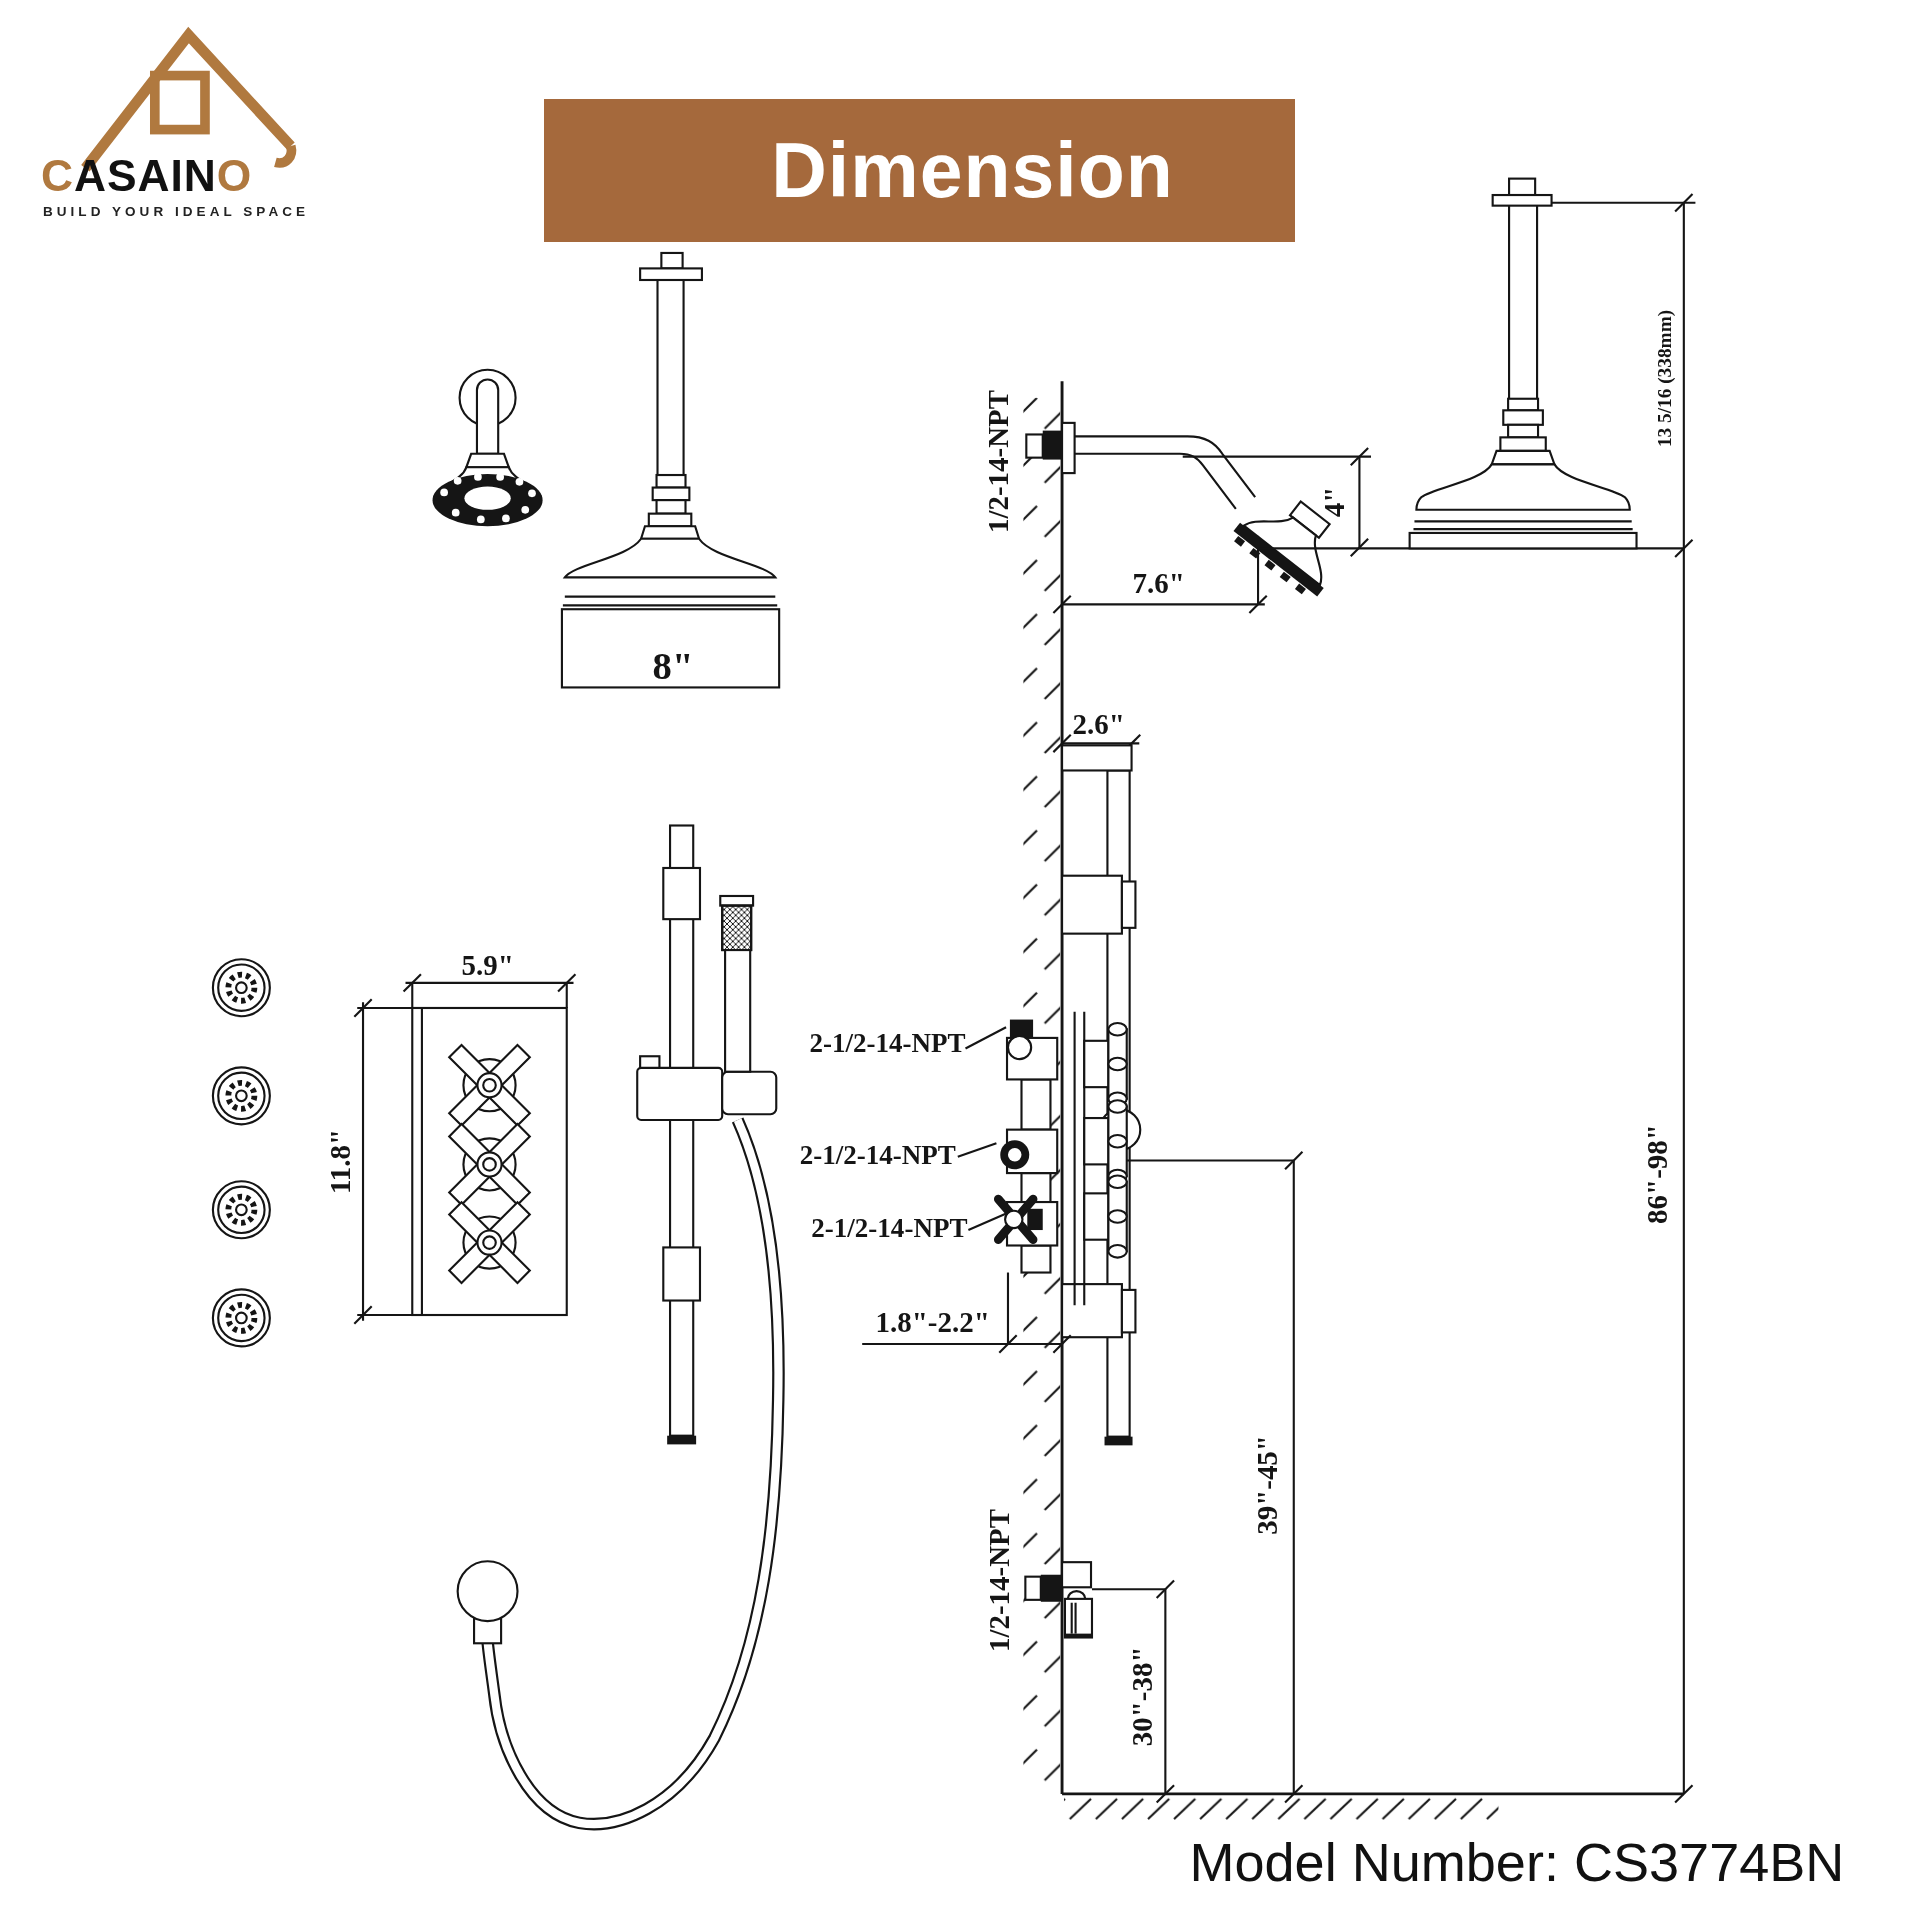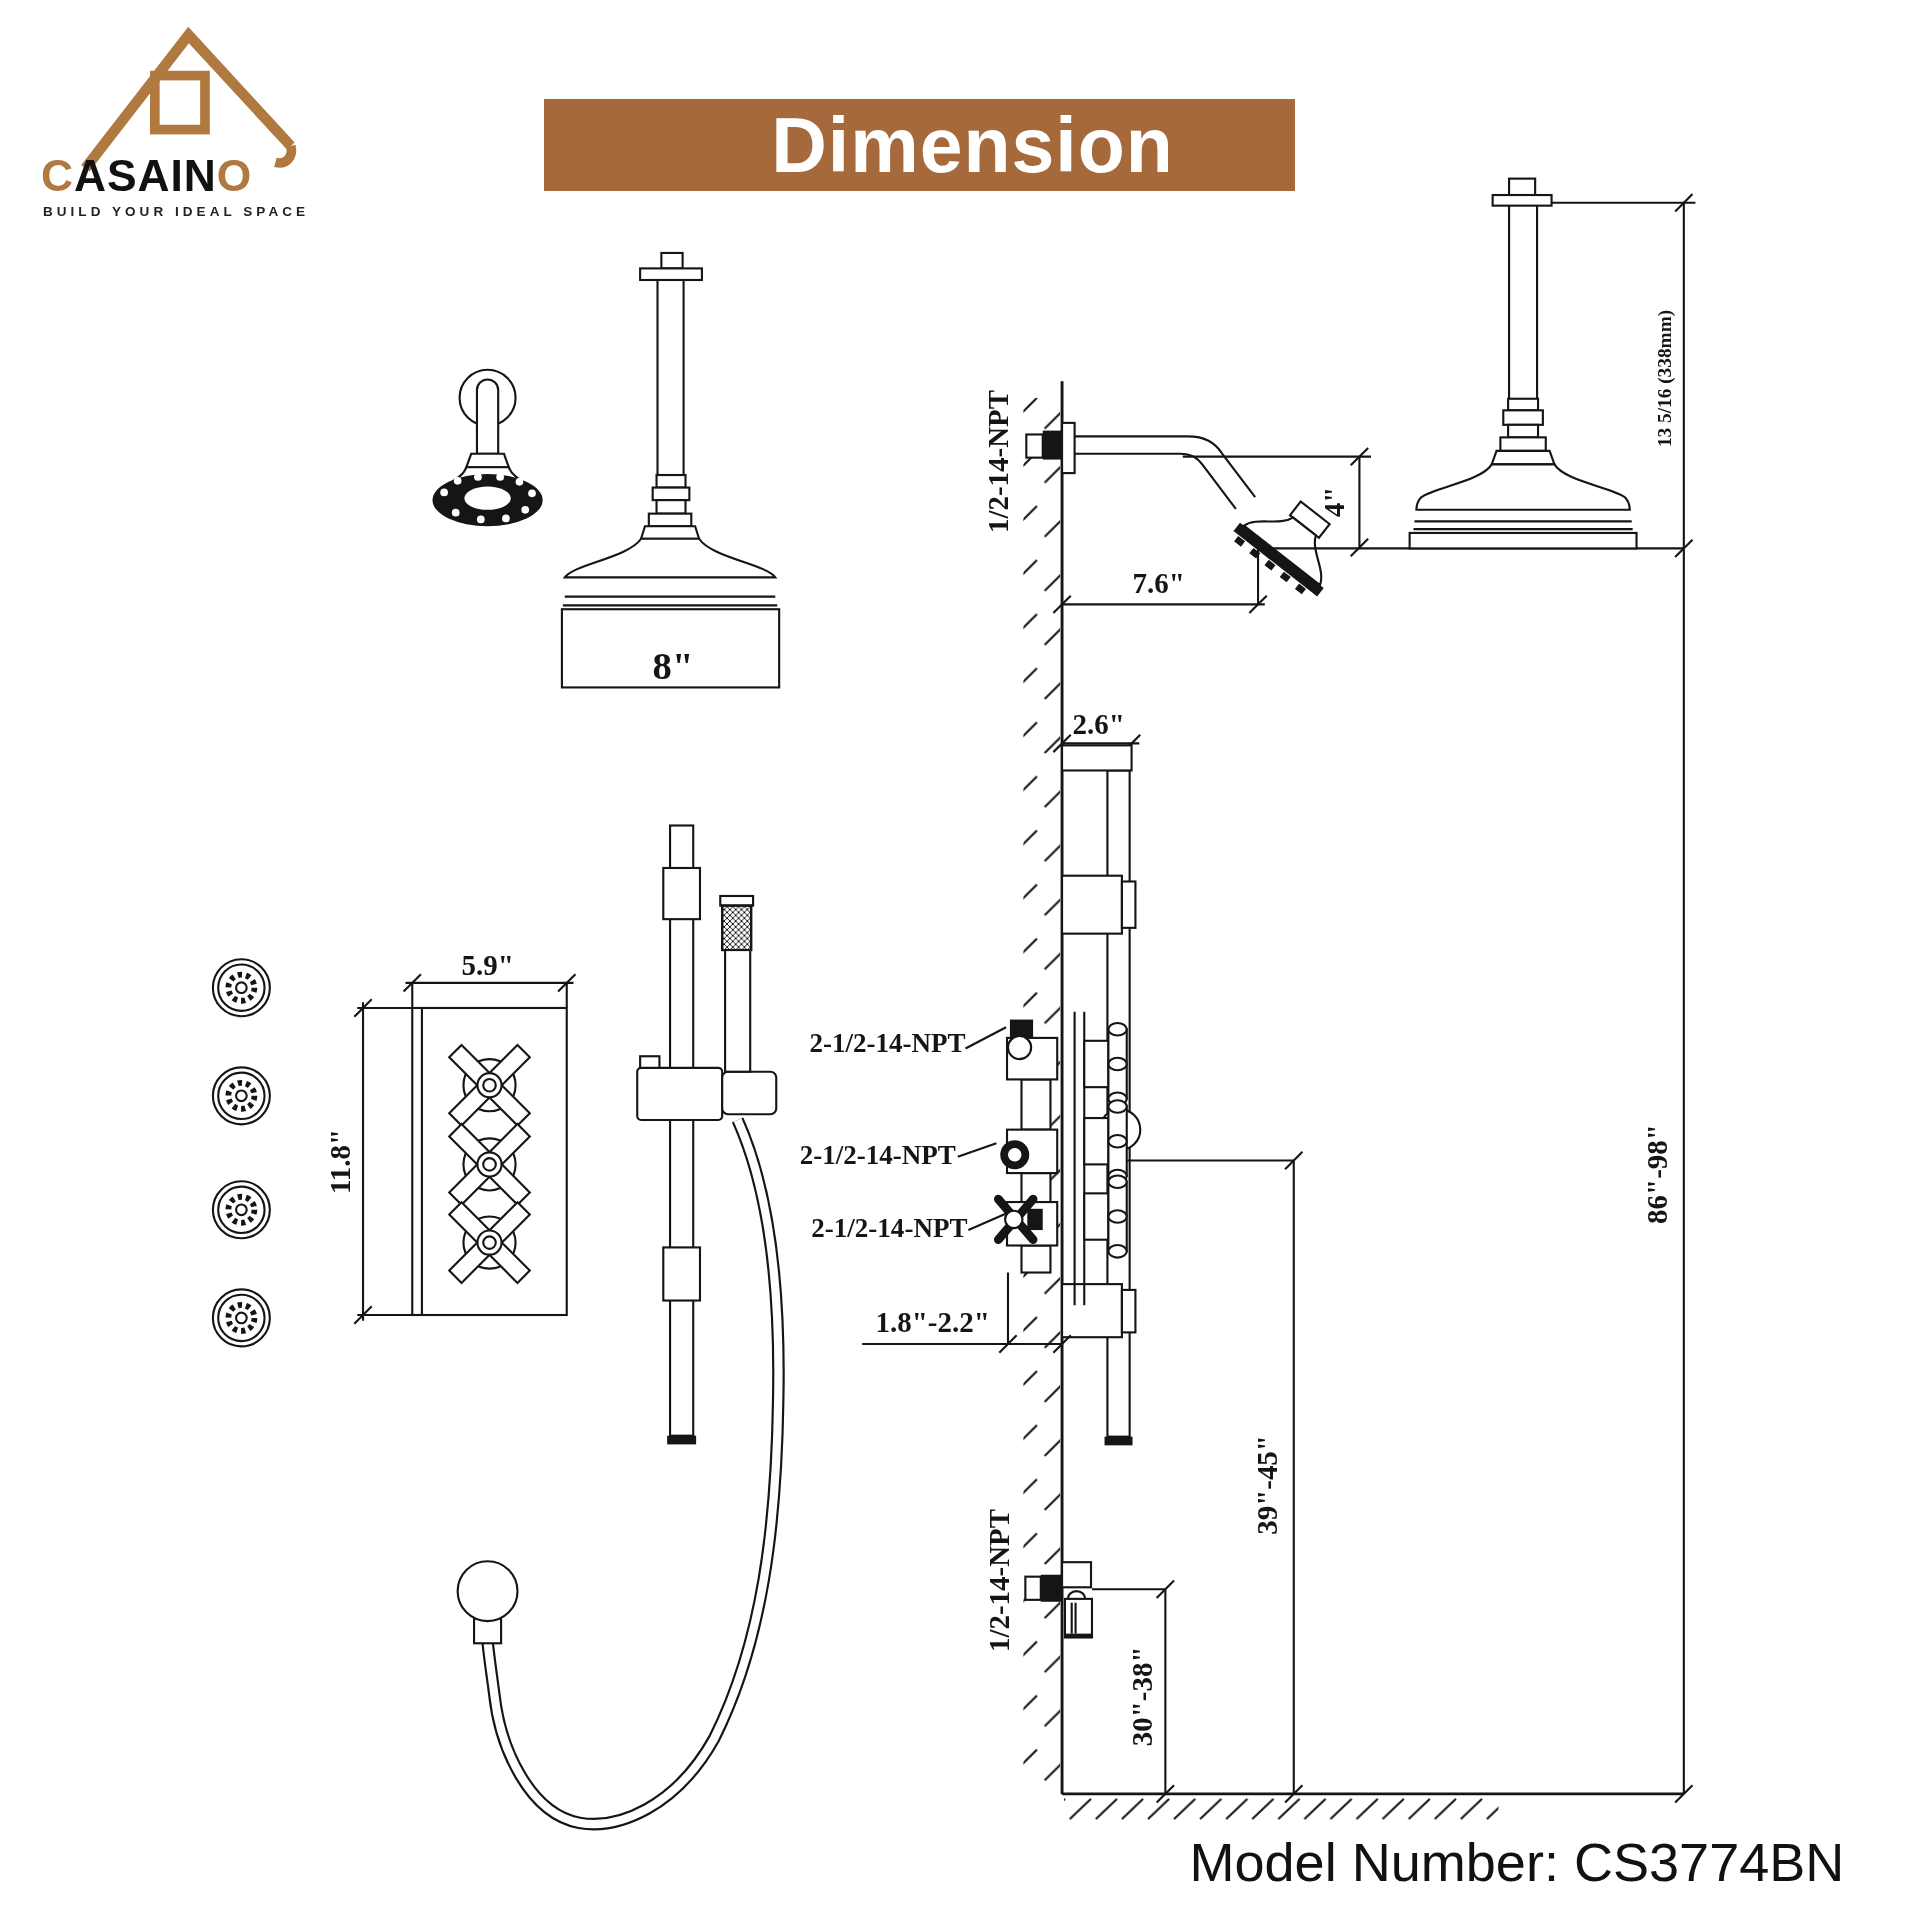--- a/index.html
+++ b/index.html
@@ -1,19 +1,19 @@
 <!DOCTYPE html>
 <html><head>
 <meta charset="utf-8">
 <style>
   html,body{margin:0;padding:0;background:#fff;}
   body{width:1931px;height:1931px;position:relative;overflow:hidden;
        font-family:"Liberation Sans",sans-serif;}
   .logo{position:absolute;left:37px;top:10px;width:280px;height:217px;}
-  .banner{position:absolute;left:544px;top:99px;width:751px;height:92px;
+  .banner{position:absolute;left:544px;top:99px;width:751px;height:143px;
           background:#A5693C;display:flex;align-items:center;justify-content:center;
           padding-left:106px;box-sizing:border-box;}
   .banner-title{font:700 77px "Liberation Sans",sans-serif;color:#ffffff;letter-spacing:1px;}
   svg.draw{position:absolute;left:0;top:0;}
   
   .ln{fill:none;stroke:#151515;stroke-width:2.2px;}
   .ln3{fill:none;stroke:#151515;stroke-width:3px;}
   .wht{fill:#ffffff;stroke:#151515;stroke-width:2.2px;}
   .blk{fill:#151515;stroke:none;}
   text.dim{font:700 30px "Liberation Serif",serif;fill:#151515;}

